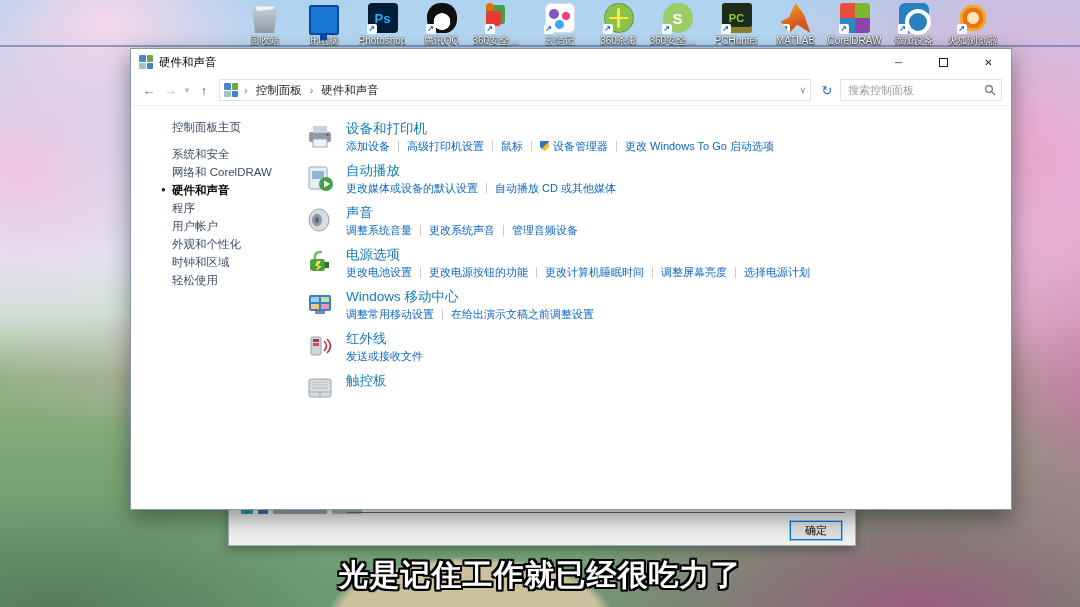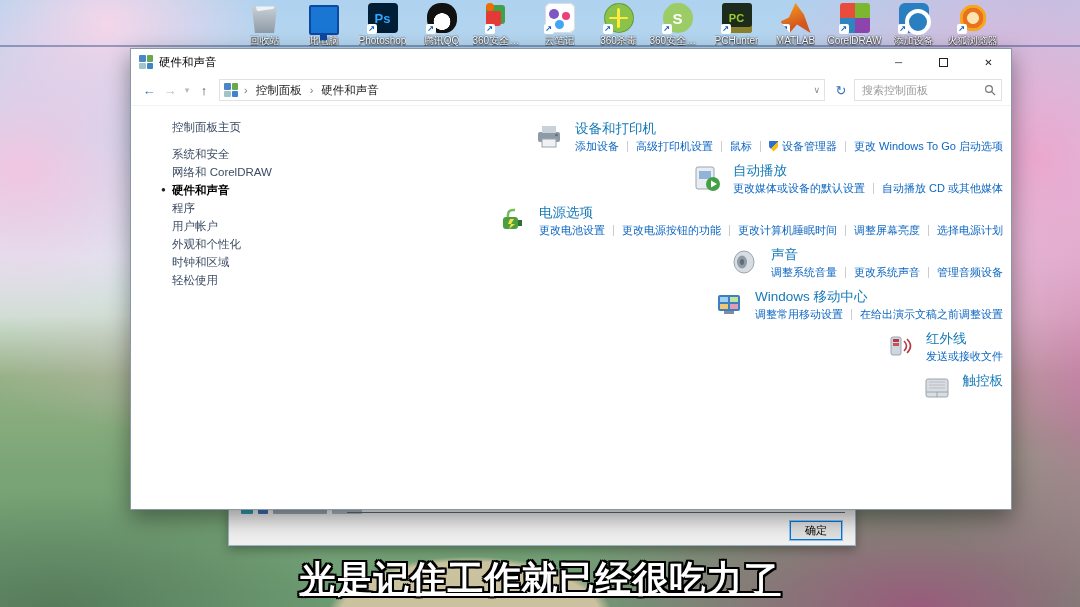--- a/index.html
+++ b/index.html
@@ -94,48 +94,48 @@
   .nav-fwd{color:#b9b9b9;}
   .nav-caret{color:#b9b9b9;font-size:9px;width:10px;}
   .nav-up{color:#444;}
   .addr{flex:1;height:22px;border:1px solid #e2e2e2;background:#fff;display:flex;align-items:center;
     padding:0 4px;margin:0 3px;}
   .crumb{display:flex;align-items:center;gap:6px;font-size:11.5px;color:#222;}
   .crumb .sep{color:#777;font-size:11px;}
   .crumb .item{cursor:pointer;padding:1px 2px;}
   .addr .endcaret{margin-left:auto;color:#888;font-size:9px;cursor:pointer;}
   .refresh{color:#3a73b8;font-size:13px;width:20px;text-align:center;cursor:pointer;}
-  .searchbox{width:148px;height:22px;border:1px solid #e2e2e2;display:flex;align-items:center;padding:0 5px;}
+  .searchbox{width:162px;height:22px;border:1px solid #e2e2e2;display:flex;align-items:center;padding:0 5px;}
   .searchbox input{flex:1;min-width:0;border:0;outline:0;font-size:11px;color:#333;
     font-family:"Liberation Sans",sans-serif;background:transparent;}
   .searchbox input::placeholder{color:#9a9a9a;}
   .sicon{flex:0 0 auto;}
 
   .winbody{position:relative;height:calc(100% - 58px);}
   .sidebar{position:absolute;left:0;top:12px;width:172px;padding-left:41px;}
   .snav{font-size:11.5px;color:#3c4c63;line-height:18px;cursor:pointer;position:relative;white-space:nowrap;}
   .snav.first{margin-bottom:9px;}
   .snav.active{font-weight:bold;color:#000;}
   .snav .bullet{position:absolute;left:-11px;top:0;font-size:8px;color:#222;}
 
   .content{position:absolute;left:174px;top:14px;right:8px;}
-  .section{display:flex;margin-bottom:9px;justify-content:flex-end;}
+  .section{display:flex;margin-bottom:9px;}
   .section.solo{margin-bottom:13px;}
   .sec-icon{width:30px;height:30px;margin-right:11px;margin-top:1px;flex:0 0 auto;position:relative;}
   .sec-title{font-size:13.5px;color:#1579b8;cursor:pointer;line-height:17px;}
   .links{display:flex;align-items:center;flex-wrap:wrap;margin-top:2px;}
   .tlink{font-size:11px;color:#0d66c2;cursor:pointer;display:flex;align-items:center;gap:4px;line-height:14px;}
   .ldiv{width:1px;height:11px;background:#ccc;margin:0 8px;}
   .shield{display:inline-block;width:9px;height:11px;background:linear-gradient(135deg,#2f6fd0 50%,#f2c113 50%);
     clip-path:polygon(0 0,100% 0,100% 60%,50% 100%,0 60%);}
 
   
-  .subtitle{position:absolute;left:0;top:555px;width:100%;text-align:center;font-size:36px;
+  .subtitle{position:absolute;left:0;top:555px;width:100%;text-align:center;font-size:30px;
     font-weight:bold;color:#fff;letter-spacing:1px;
-    text-shadow:-2px -2px 0 #000,2px -2px 0 #000,-2px 2px 0 #000,2px 2px 0 #000,0 -2px 0 #000,0 2px 0 #000,-2px 0 0 #000,2px 0 0 #000;text-decoration:underline;}
+    text-shadow:-2px -2px 0 #000,2px -2px 0 #000,-2px 2px 0 #000,2px 2px 0 #000,0 -2px 0 #000,0 2px 0 #000,-2px 0 0 #000,2px 0 0 #000;}
   .watermark{position:absolute;right:42px;top:544px;display:flex;align-items:center;gap:8px;}
   .wm-text{font-size:25px;color:#fff;text-shadow:0 1px 4px rgba(0,0,0,.45);letter-spacing:1px;}
 </style>
 </head>
 <body>
 
 <div class="screen">
 
   <div class="wallpaper">
     <div class="path"></div>
@@ -324,54 +324,54 @@
               <div class="sec-title">自动播放</div>
               <div class="links">
                 <span class="tlink">更改媒体或设备的默认设置</span>
                 <span class="ldiv"></span>
                 <span class="tlink">自动播放 CD 或其他媒体</span>
               </div>
             </div>
           </div>
           <div class="section">
             <div class="sec-icon"><svg width="30" height="30" viewBox="0 0 30 30">
+                <ellipse cx="14" cy="15" rx="10" ry="11" fill="#d7dde3" stroke="#9aa5b0"></ellipse>
+                <ellipse cx="12" cy="15" rx="5" ry="6.5" fill="#8e9aa6"></ellipse>
+                <ellipse cx="12" cy="15" rx="2" ry="3" fill="#5f6b76"></ellipse>
+              </svg></div>
+            <div class="sec-text">
+              <div class="sec-title">声音</div>
+              <div class="links">
+                <span class="tlink">调整系统音量</span>
+                <span class="ldiv"></span>
+                <span class="tlink">更改系统声音</span>
+                <span class="ldiv"></span>
+                <span class="tlink">管理音频设备</span>
+              </div>
+            </div>
+          </div>
+          <div class="section">
+            <div class="sec-icon"><svg width="30" height="30" viewBox="0 0 30 30">
                 <rect x="5" y="12" width="15" height="12" rx="3" fill="#4c9e3f"></rect>
                 <rect x="20" y="15" width="4" height="6" fill="#2f7030"></rect>
                 <path d="M10 12 Q9 4 17 5" stroke="#6fbf5a" stroke-width="2.5" fill="none"></path>
                 <polygon points="12,14 16,14 13,19 17,19 11,24 13,19 10,19" fill="#f4e04d"></polygon>
               </svg></div>
             <div class="sec-text">
               <div class="sec-title">电源选项</div>
               <div class="links">
                 <span class="tlink">更改电池设置</span>
                 <span class="ldiv"></span>
                 <span class="tlink">更改电源按钮的功能</span>
                 <span class="ldiv"></span>
                 <span class="tlink">更改计算机睡眠时间</span>
                 <span class="ldiv"></span>
                 <span class="tlink">调整屏幕亮度</span>
                 <span class="ldiv"></span>
                 <span class="tlink">选择电源计划</span>
-              </div>
-            </div>
-          </div>
-          <div class="section">
-            <div class="sec-icon"><svg width="30" height="30" viewBox="0 0 30 30">
-                <ellipse cx="14" cy="15" rx="10" ry="11" fill="#d7dde3" stroke="#9aa5b0"></ellipse>
-                <ellipse cx="12" cy="15" rx="5" ry="6.5" fill="#8e9aa6"></ellipse>
-                <ellipse cx="12" cy="15" rx="2" ry="3" fill="#5f6b76"></ellipse>
-              </svg></div>
-            <div class="sec-text">
-              <div class="sec-title">声音</div>
-              <div class="links">
-                <span class="tlink">调整系统音量</span>
-                <span class="ldiv"></span>
-                <span class="tlink">更改系统声音</span>
-                <span class="ldiv"></span>
-                <span class="tlink">管理音频设备</span>
               </div>
             </div>
           </div>
           <div class="section">
             <div class="sec-icon"><svg width="30" height="30" viewBox="0 0 30 30">
                 <rect x="4" y="6" width="22" height="16" rx="2" fill="#3d7fc1"></rect>
                 <rect x="6" y="8" width="8" height="5" fill="#9fd0f5"></rect>
                 <rect x="16" y="8" width="8" height="5" fill="#bfe3a0"></rect>
                 <rect x="6" y="15" width="8" height="5" fill="#f0c674"></rect>
                 <rect x="16" y="15" width="8" height="5" fill="#e39db2"></rect>

